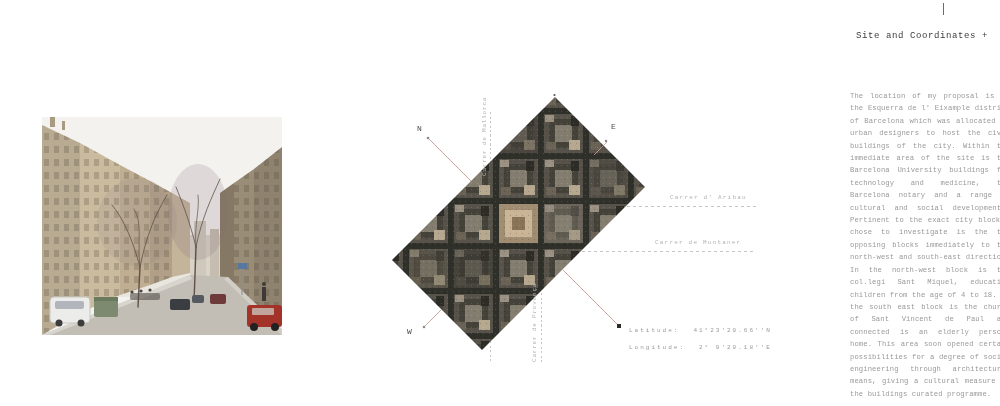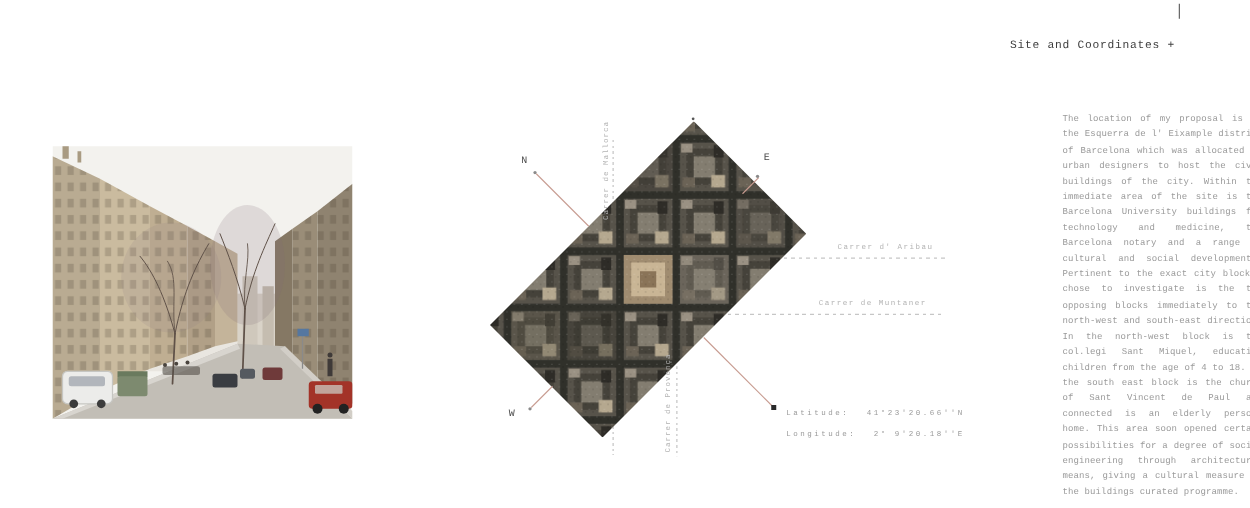--- a/index.html
+++ b/index.html
@@ -12,21 +12,21 @@
   }
   html,body{margin:0;padding:0;}
   body{
     width:1000px;height:406px;position:relative;background:#ffffff;
     font-family:"Liberation Mono","DejaVu Sans Mono",monospace;overflow:hidden;
   }
   .abs{position:absolute;}
 
   
   .page-title{
-    left:808px;top:31px;font-size:9px;letter-spacing:0.6px;color:var(--title-text);
+    left:856px;top:31px;font-size:9px;letter-spacing:0.6px;color:var(--title-text);
     font-family:"Liberation Mono",monospace;white-space:nowrap;
   }
   .corner-tick{left:943px;top:3px;width:1px;height:12px;background:#6a6a6a;}
   .body-text{
     left:850px;top:90px;width:160px;
     font-size:7.2px;line-height:12.4px;letter-spacing:0.1px;
     color:var(--body-text);text-align:justify;
     font-family:Liberation Mono, monospace;
   }
 

